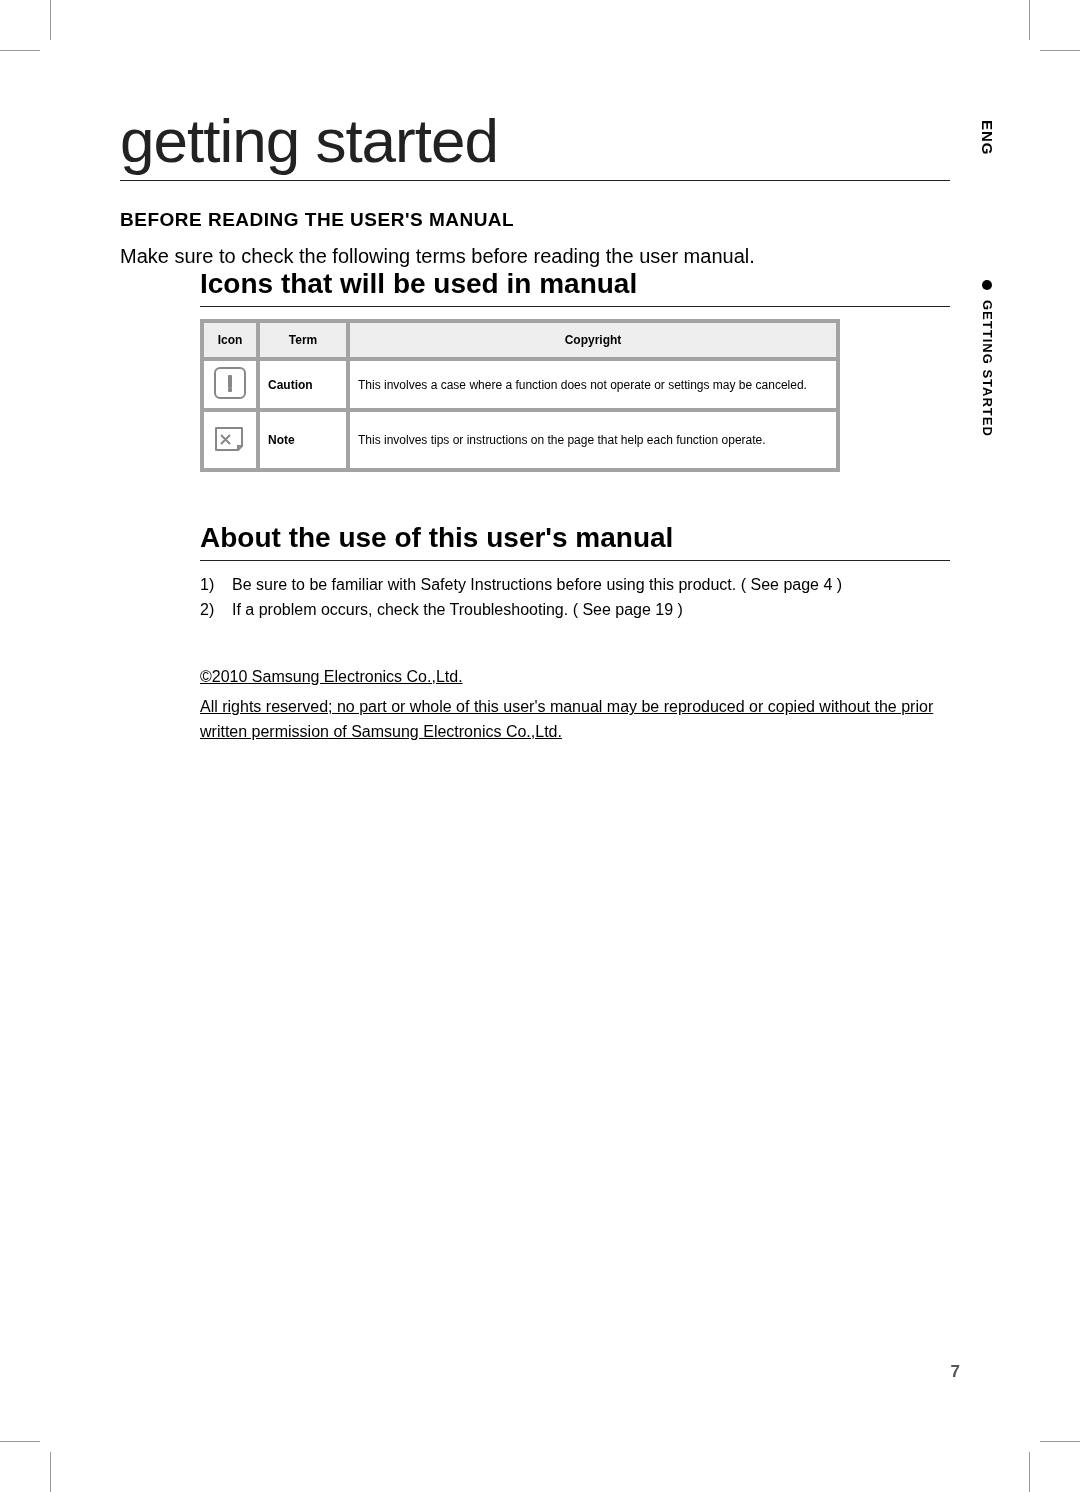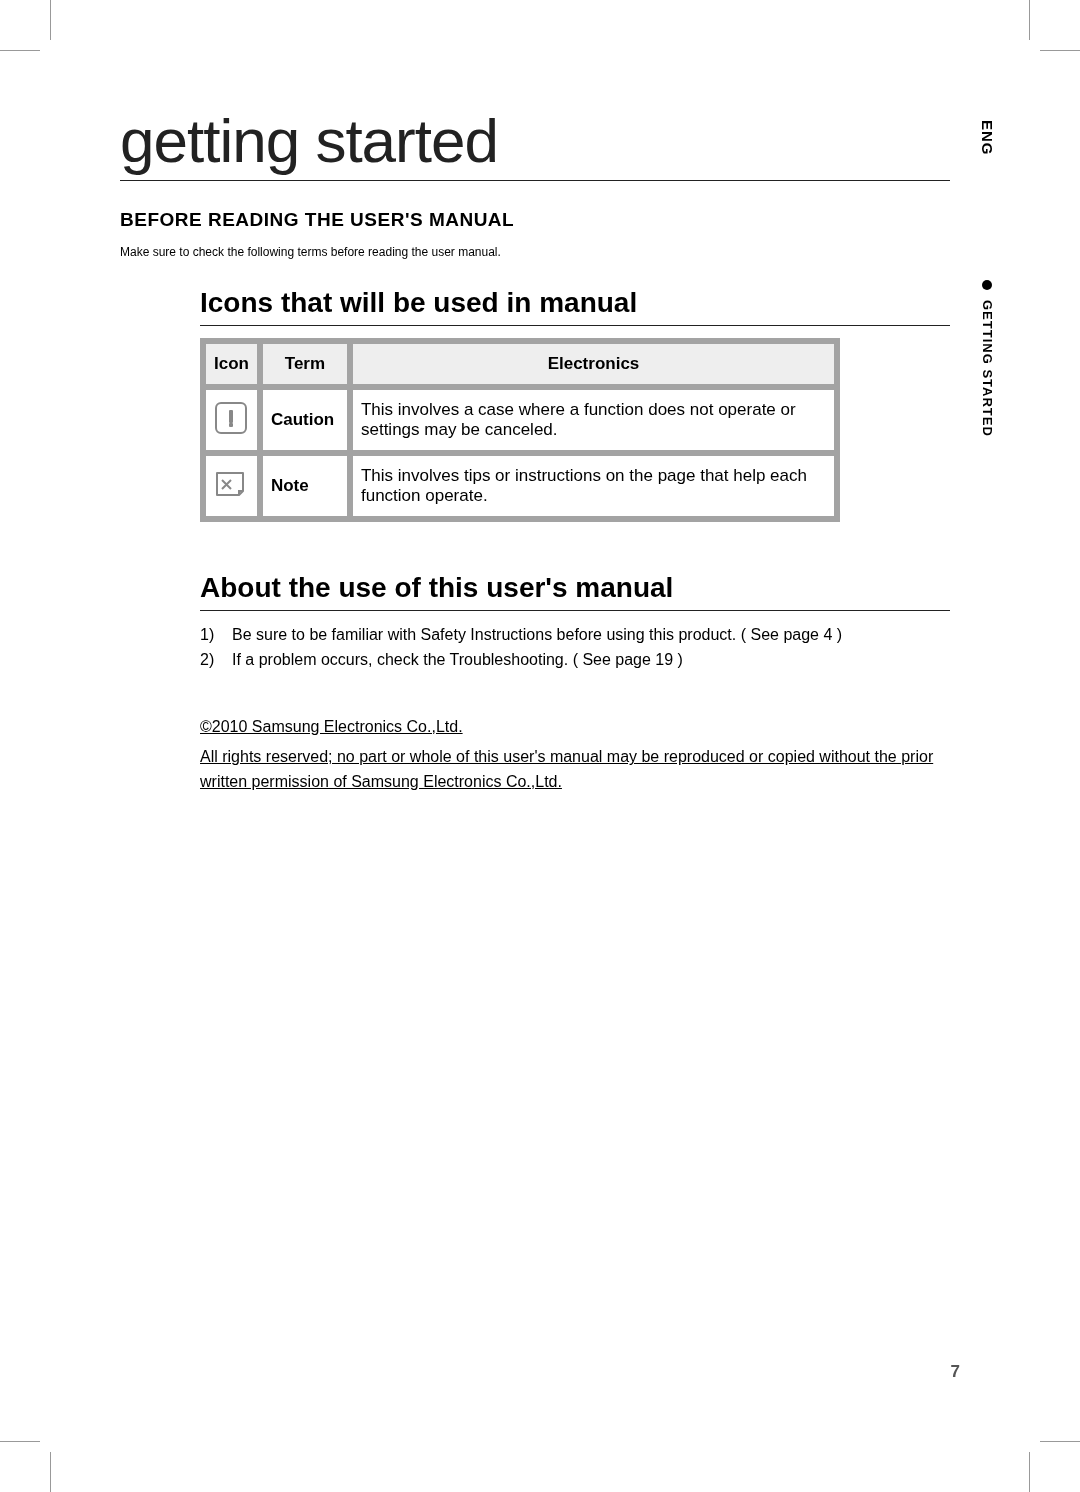--- a/index.html
+++ b/index.html
@@ -28,41 +28,40 @@
     padding-bottom: 4px;
     margin-bottom: 28px;
   }
   .h2 {
     font-size: 19px;
     font-weight: bold;
     letter-spacing: 0.5px;
     margin-bottom: 14px;
   }
   .intro {
-    font-size: 12px;
-    margin-bottom: 28px;
+    font-size: 20px;
   }
   .h3-wrap { padding-left: 80px; }
   .h3 {
     font-size: 28px;
     font-weight: bold;
     border-bottom: 1.5px solid #222;
     padding-bottom: 6px;
     margin-bottom: 12px;
   }
 
   
   table.icons {
     border-collapse: collapse;
     width: 640px;
     margin-bottom: 50px;
   }
   table.icons th, table.icons td {
-    border: 6px solid #a3a3a3;
-    font-size: 17px;
+    border: 4px solid #a3a3a3;
+    font-size: 12px;
     padding: 10px 8px;
     vertical-align: middle;
   }
   table.icons th {
     background: #eee;
     font-weight: bold;
     text-align: center;
   }
   table.icons td.term { font-weight: bold; width: 90px; }
   table.icons td.iconcell { width: 56px; text-align: center; padding: 6px; }
@@ -155,21 +154,21 @@
     <div class="intro">Make sure to check the following terms before reading the user manual.</div>
 
     <div class="h3-wrap">
       <div class="h3">Icons that will be used in manual</div>
 
       <table class="icons">
         <tbody>
             <tr>
           <th>Icon</th>
           <th>Term</th>
-          <th>Electronics</th>
+          <th>Copyright</th>
         </tr>
         <tr>
           <td class="iconcell">
             <span class="caution-icon"></span>
           </td>
           <td class="term">Caution</td>
           <td class="def">This involves a case where a function does not operate or settings may be canceled.</td>
         </tr>
         <tr class="row2">
           <td class="iconcell">

